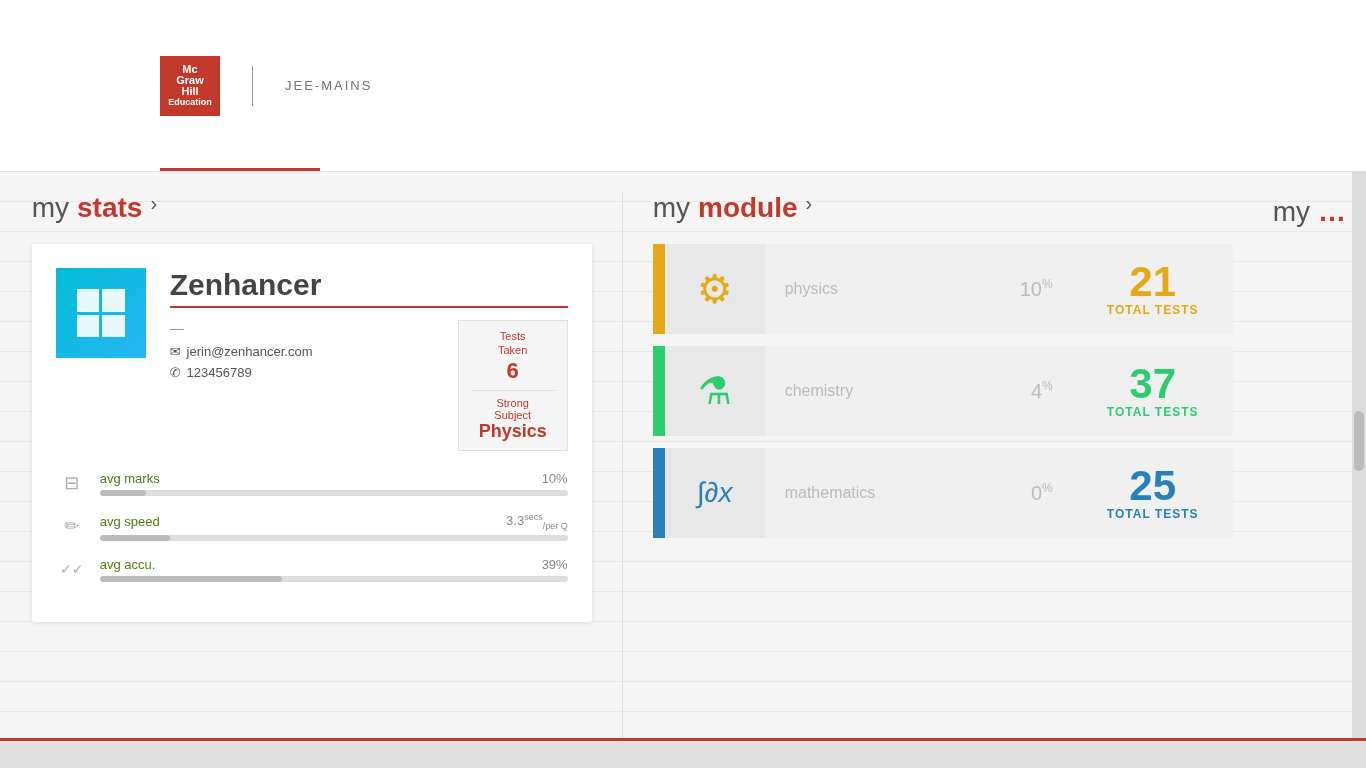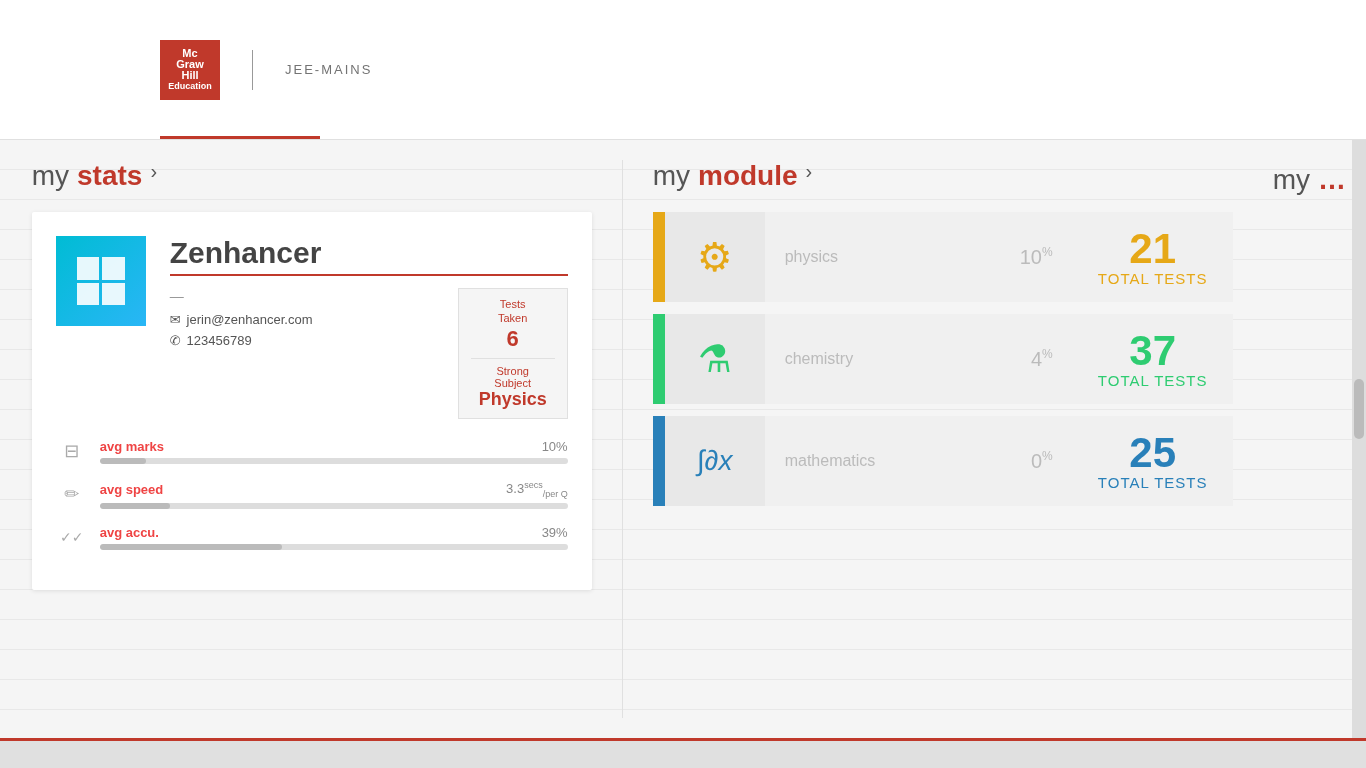--- a/index.html
+++ b/index.html
@@ -8,21 +8,21 @@
       background: #f0f0f0;
       width: 1366px;
       height: 768px;
       overflow: hidden;
       position: relative;
     }
 
     
     .header {
       background: #fff;
-      height: 140px;
+      height: 172px;
       display: flex;
       align-items: center;
       padding: 0 160px;
       border-bottom: 1px solid #e0e0e0;
       position: relative;
     }
     .logo-block {
       display: flex;
       align-items: center;
       gap: 16px;
@@ -237,22 +237,22 @@
       flex: 1;
     }
     .metric-header {
       display: flex;
       justify-content: space-between;
       align-items: center;
       margin-bottom: 4px;
     }
     .metric-label {
       font-size: 13px;
-      font-weight: 700;
-      color: #ef4444;
+      font-weight: 400;
+      color: #4d7c0f;
     }
     .metric-value {
       font-size: 13px;
       color: #888;
     }
     .metric-value sup {
       font-size: 9px;
     }
     .progress-bar-bg {
       height: 6px;
@@ -318,22 +318,22 @@
       width: 160px;
       text-align: center;
       padding: 16px;
     }
     .module-total-number {
       font-size: 42px;
       font-weight: 700;
       line-height: 1;
     }
     .module-total-label {
-      font-size: 15px;
-      font-weight: 400;
+      font-size: 12px;
+      font-weight: 700;
       letter-spacing: 1px;
     }
 
     
     .physics-bar { background: #e6a817; }
     .physics-number { color: #e6a817; }
     .physics-label { color: #e6a817; }
     .physics-icon { color: #e6a817; font-size: 36px; }
 
     

